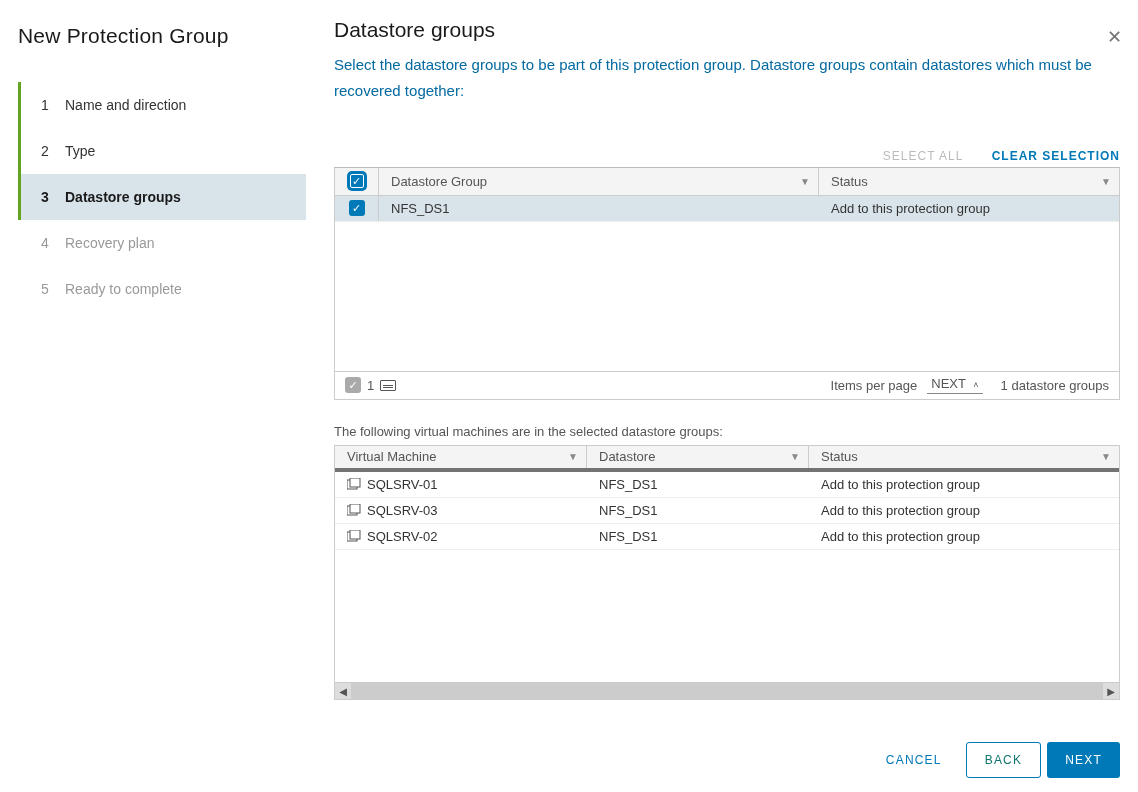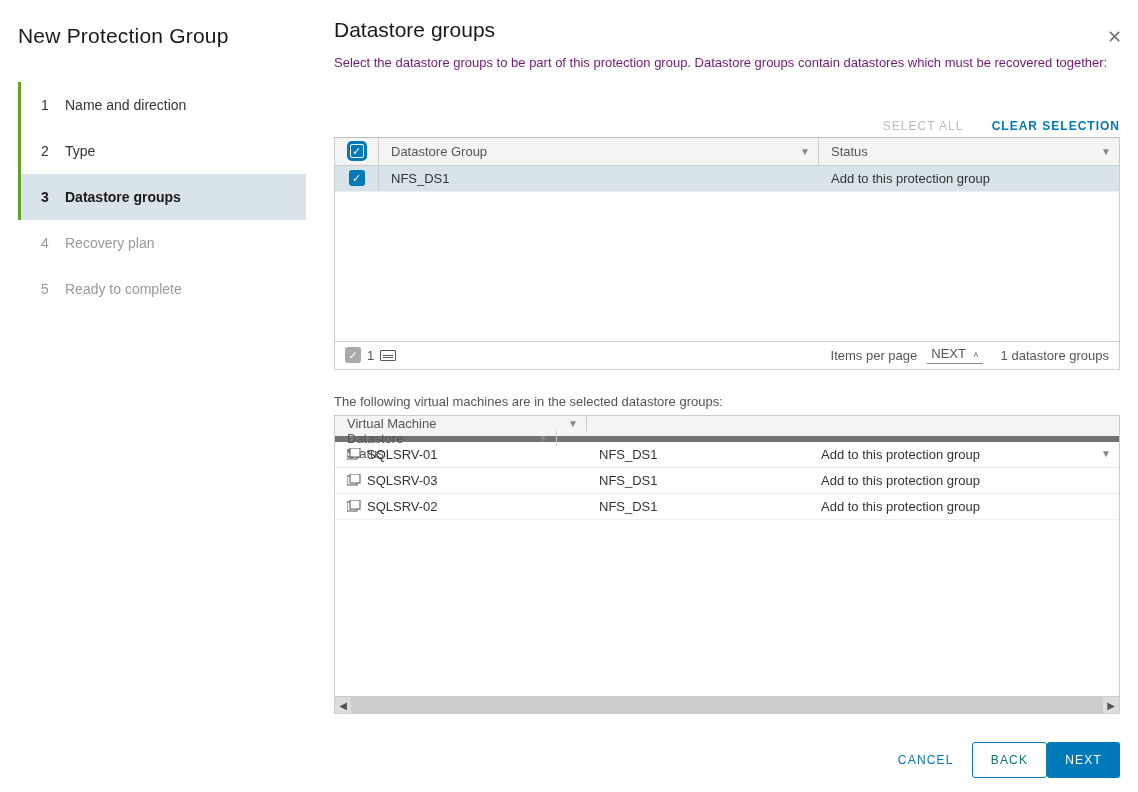--- a/index.html
+++ b/index.html
@@ -67,22 +67,22 @@
       cursor: pointer;
       font-weight: 300;
     }
     .main-title {
       font-size: 21px;
       font-weight: 300;
       color: #1a1a1a;
       margin-bottom: 10px;
     }
     .main-desc {
-      font-size: 13px;
-      color: #701a75;
+      font-size: 15px;
+      color: #0369a1;
       line-height: 1.75;
       margin-bottom: 6px;
     }
     .action-links {
       text-align: right;
       font-size: 12px;
       letter-spacing: 1px;
       margin-bottom: 4px;
       margin-top: 38px;
     }
@@ -181,21 +181,21 @@
       color: #555;
       font-size: 13px;
     }
     .vm-table {
       border: 1px solid #ccc;
       display: flex;
       flex-direction: column;
       flex: 1;
       min-height: 0;
     }
-    .vm-thead { display: flex; height: 26px; background: #F4F4F4; border-bottom: 6px solid #737373; flex-direction: column; }
+    .vm-thead { display: flex; height: 26px; background: #F4F4F4; border-bottom: 4px solid #737373; }
     .vm-col1 { width: 252px; }
     .vm-col2 { width: 222px; }
     .vm-col3 { flex: 1; }
     .vm-tbody { flex: 1; overflow: auto; background:#fff; }
     .vm-tr { display: flex; height: 26px; align-items: center; border-bottom: 1px solid #eee; }
     .vm-icon {
       display: inline-block;
       width: 14px;
       height: 12px;
       margin-right: 6px;
@@ -207,22 +207,22 @@
       background: #ddd;
       display: flex;
       align-items: center;
       border-top: 1px solid #ccc;
     }
     .vm-hscroll .arrow { width: 16px; text-align: center; color: #555; font-size: 10px; cursor:pointer;}
     .vm-hscroll .track { flex: 1; background: #ccc; height: 100%; }
     .footer {
       display: flex;
       justify-content: flex-end;
-      gap: 0;
-      padding-top: 28px;
+      gap: 6px;
+      padding-top: 42px;
       align-items: center;
     }
     .btn {
       height: 36px;
       padding: 0 18px;
       font-size: 12px;
       letter-spacing: 1.2px;
       border-radius: 3px;
       cursor: pointer;
       display: inline-flex;

